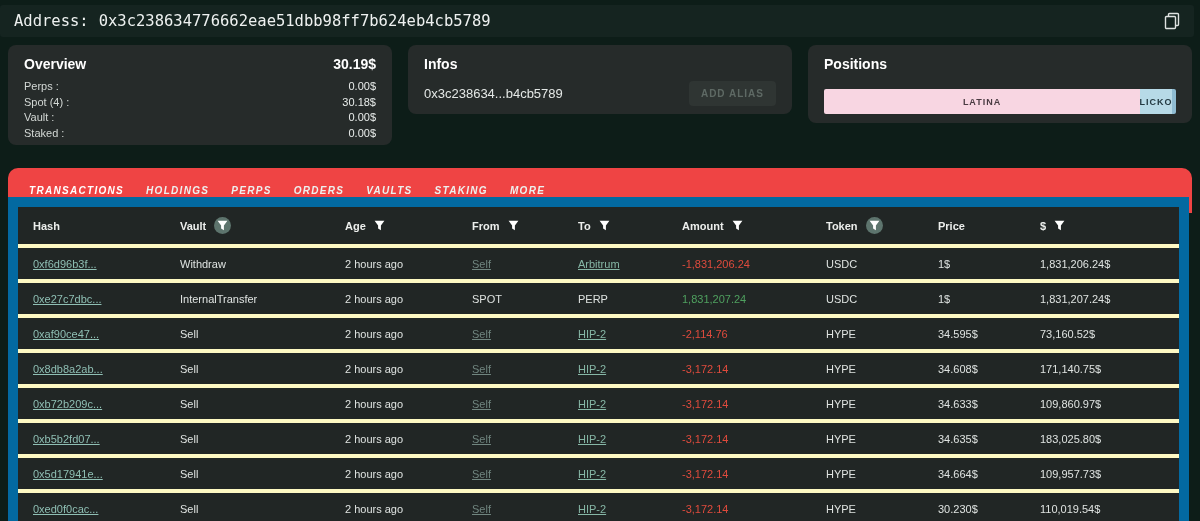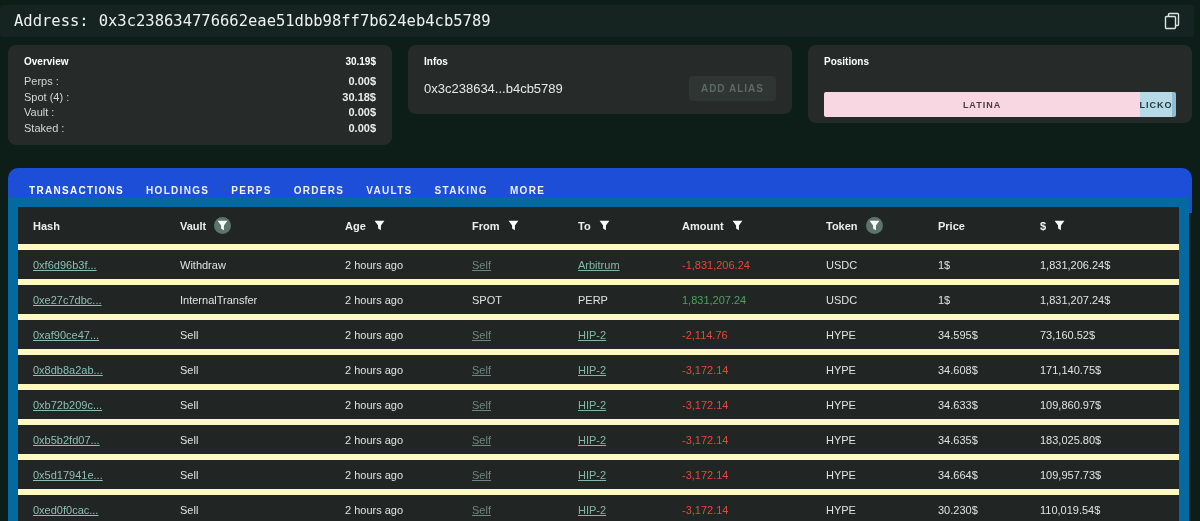--- a/index.html
+++ b/index.html
@@ -12,56 +12,56 @@
             border-radius:3px; display:flex; align-items:center; padding:0 14px; }
   .addr-label, .addr-value { color:#eef1f0; font-family:"DejaVu Sans Mono", monospace; font-size:15.5px; }
   .addr-label { margin-right:10px; }
   .copy { margin-left:auto; cursor:pointer; display:flex; align-items:center; }
 
   
   .cards { position:absolute; top:45px; left:8px; right:8px; display:flex; gap:16px; }
   .card { flex:1; background:#262b2a; border-radius:8px; padding:11px 16px; }
   .card-ov { height:100px; } .card-in { height:69px; } .card-pos { height:78px; }
   .card-head { display:flex; justify-content:space-between; align-items:center;
-               color:#ffffff; font-size:10px; font-weight:bold;gap:41px; }
+               color:#ffffff; font-size:14px; font-weight:bold;gap:41px; }
   .ov-rows { margin-top:7px; }
   .ov-row { display:flex; justify-content:space-between; font-size:11px; line-height:15.5px; }
   .ov-label { color:#d3d8d5; }
-  .ov-value { color:#e9edeb;font-weight:bold; }
+  .ov-value { color:#e9edeb; }
   .infos-row { display:flex; justify-content:space-between; align-items:center; margin-top:9px; }
   .short-addr { font-size:13px; color:#e4e8e6; }
   .alias-btn { background:#2f3533; color:#5e6964; border:none; border-radius:4px;
                font-family:"Liberation Sans", sans-serif; font-size:10px; font-weight:bold;
                letter-spacing:1px; padding:7px 12px; cursor:pointer; }
-  .pos-bar { display:flex; height:25px; margin-top:25px; border-radius:2px; overflow:hidden; }
+  .pos-bar { display:flex; height:25px; margin-top:17px; border-radius:2px; overflow:hidden; }
   .pos-seg { display:flex; align-items:center; justify-content:center;
              font-size:9px; font-weight:bold; letter-spacing:1px; white-space:nowrap; }
 
   
-  .tabbar { position:absolute; left:8px; right:8px; top:168px; height:45px; background:#1d4ed8;
-            border-radius:10px 10px 0 0; display:flex; align-items:stretch; padding-left:10px; }
+  .tabbar { position:absolute; left:8px; right:8px; top:168px; height:45px; background:#ef4444;
+            border-radius:10px 10px 0 0; display:flex; align-items:stretch; padding-left:10px;font-style:italic; }
   .tab { display:flex; align-items:center; padding:0 11px; color:#edf1ef; font-size:10px;
          font-weight:bold; letter-spacing:1.3px; cursor:pointer; position:relative; }
   .tab.active { color:#ffffff; }
   .tab.active::after { content:""; position:absolute; left:1px; right:1px; bottom:0;
                        height:2.5px; background:#ffffff; }
 
   
   .panel { position:absolute; left:8px; right:11px; top:197px; bottom:0;
            background:#0369a1; padding:10px 10px 0 10px; }
   .table { background:#212625; width:100%; height:100%; overflow:hidden; }
   .thead, .trow { display:grid;
       grid-template-columns:147px 165px 127px 106px 104px 144px 112px 102px 1fr;
       align-items:center; padding-left:15px; }
   .thead { height:37px; color:#eceeec; font-size:11px; font-weight:bold; }
   .th { display:flex; align-items:center; gap:8px; }
   .funnel { display:flex; align-items:center; cursor:pointer; }
   .funnel-circle { width:17px; height:17px; border-radius:50%; background:#5d746d;
                    display:flex; align-items:center; justify-content:center; cursor:pointer; }
-  .trow { height:35px; border-top:6px solid #fef9c3; font-size:11px; color:#dfe3e1; }
+  .trow { height:35px; border-top:4px solid #fef9c3; font-size:11px; color:#dfe3e1; }
   .lnk { text-decoration:underline; cursor:pointer; }
   .lnk-hash { color:#8fbfb4; }
   .lnk-dim { color:#70857f; }
   .lnk-bright { color:#86b7a6; }
   .neg { color:#e04b3d; }
   .pos { color:#4fa05f; }
 </style>
 </head>
 <body>
 

